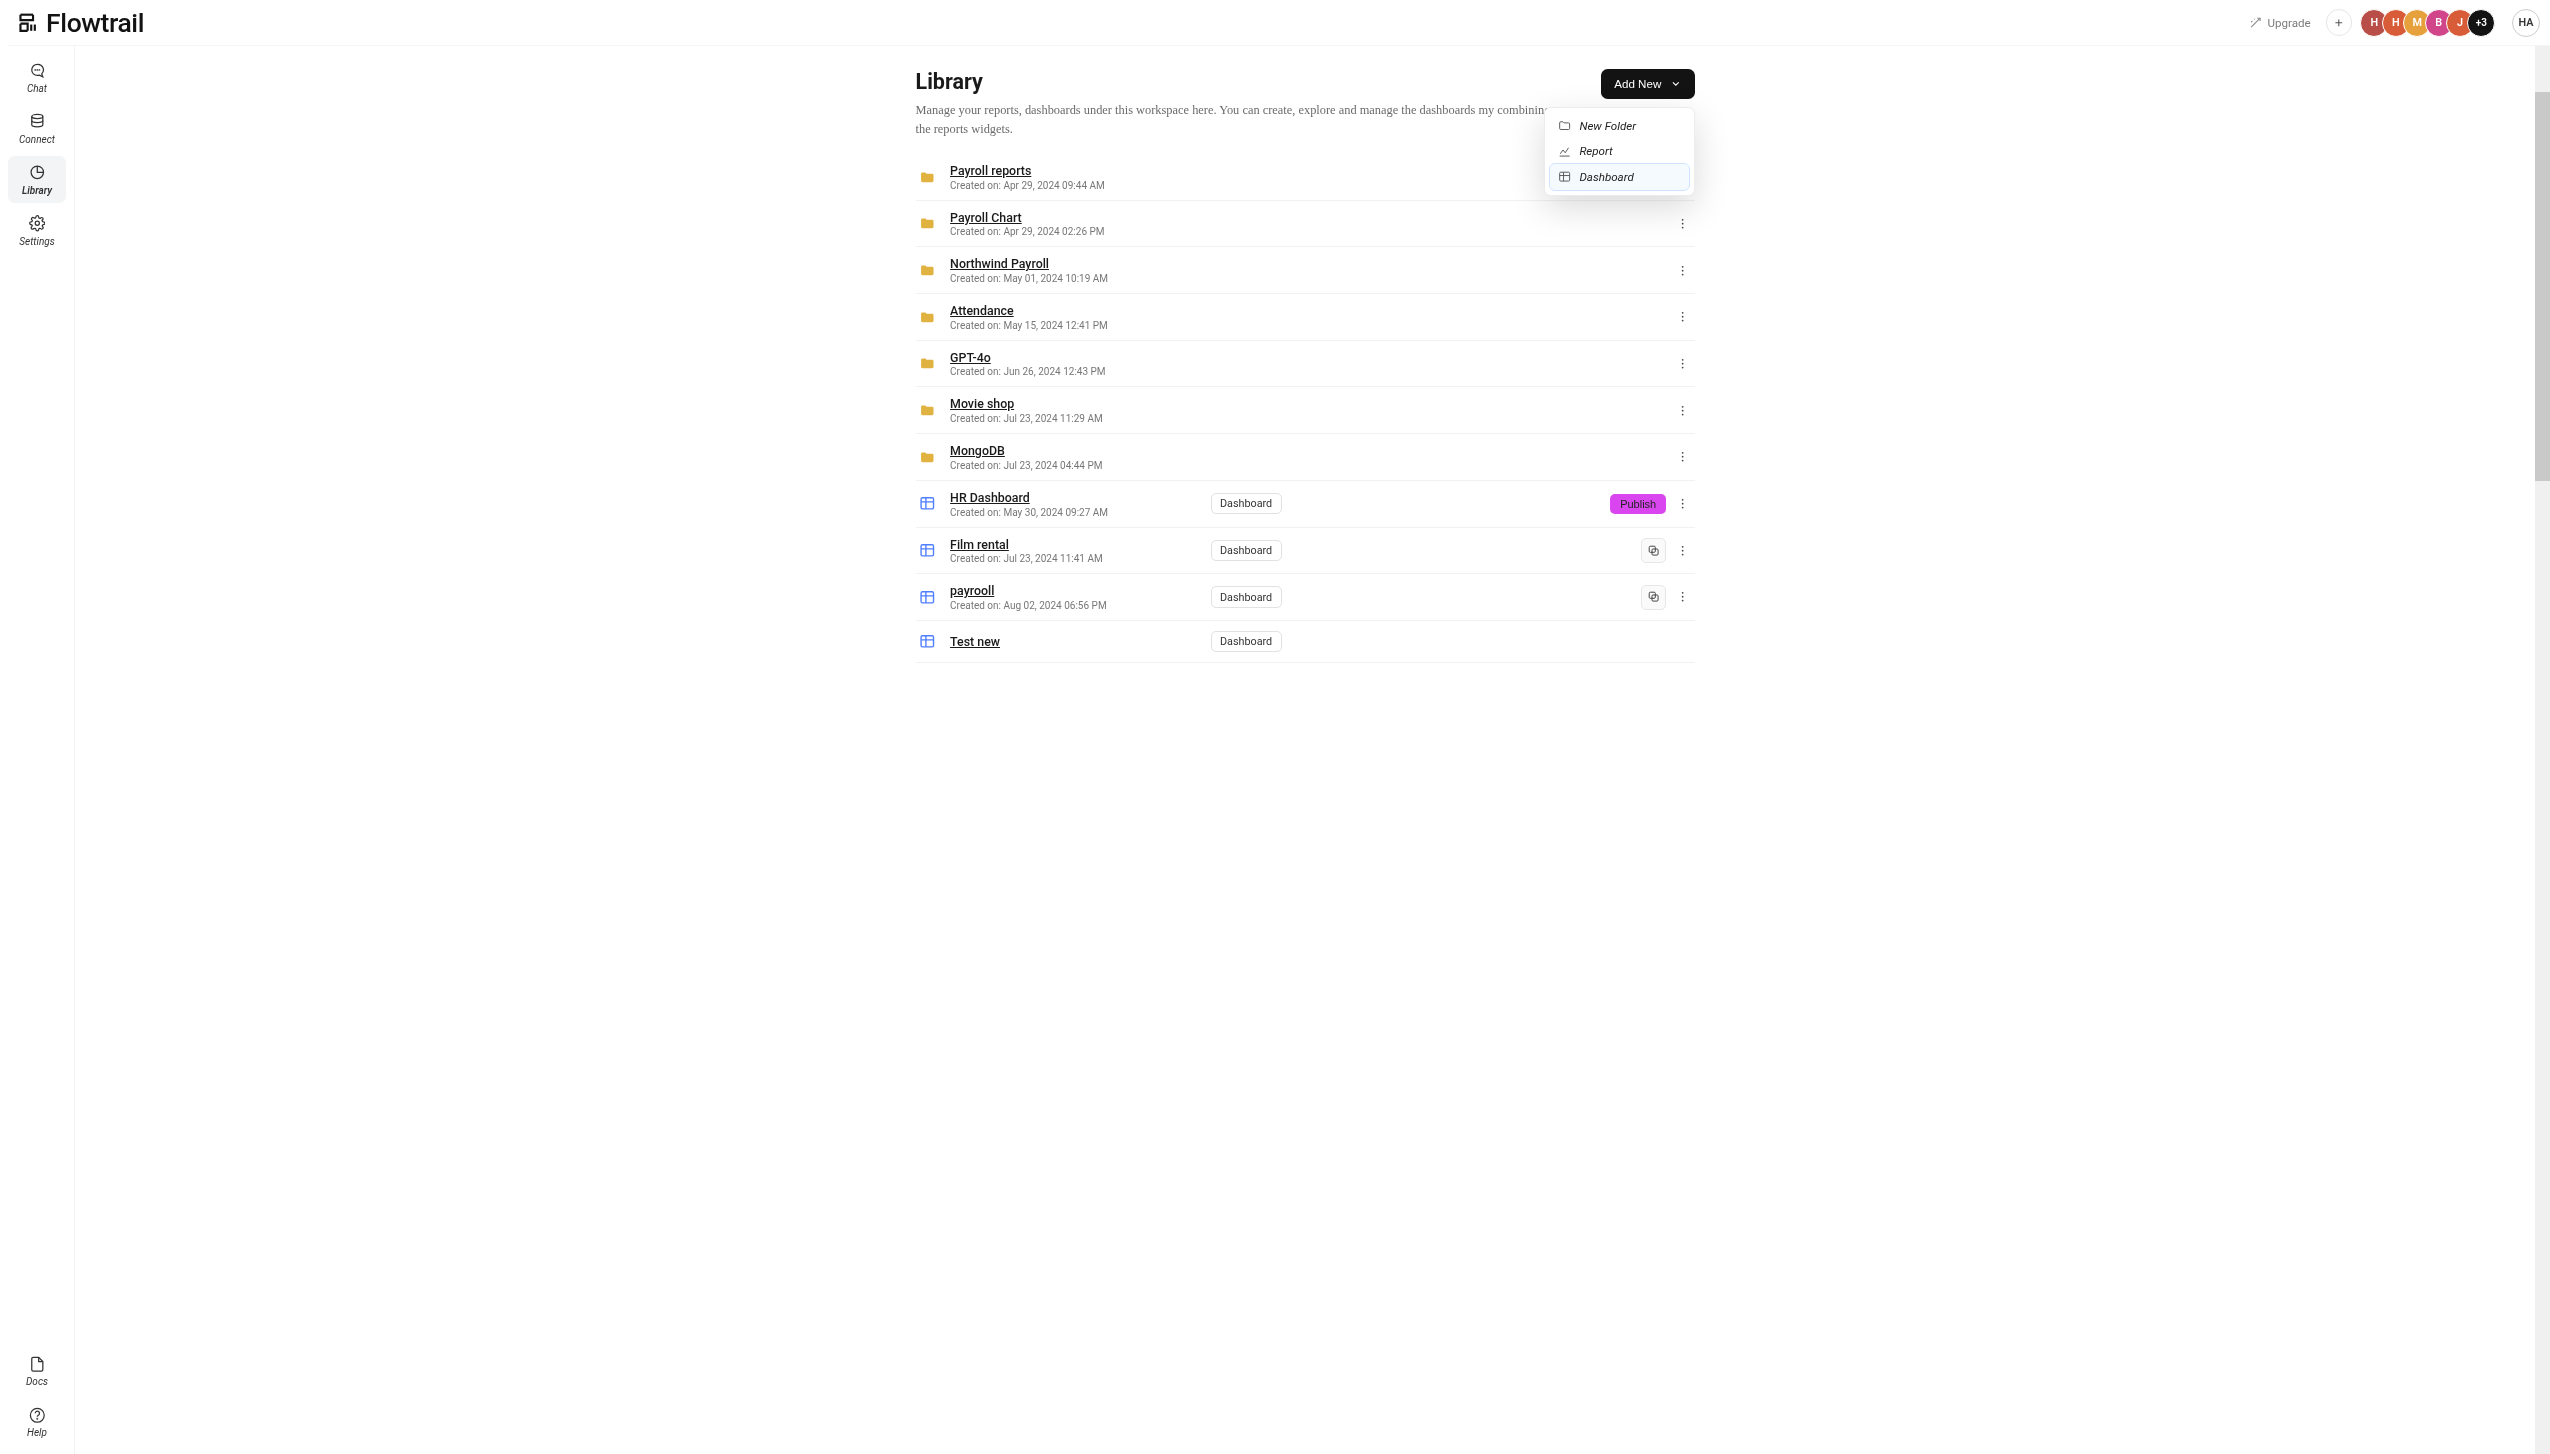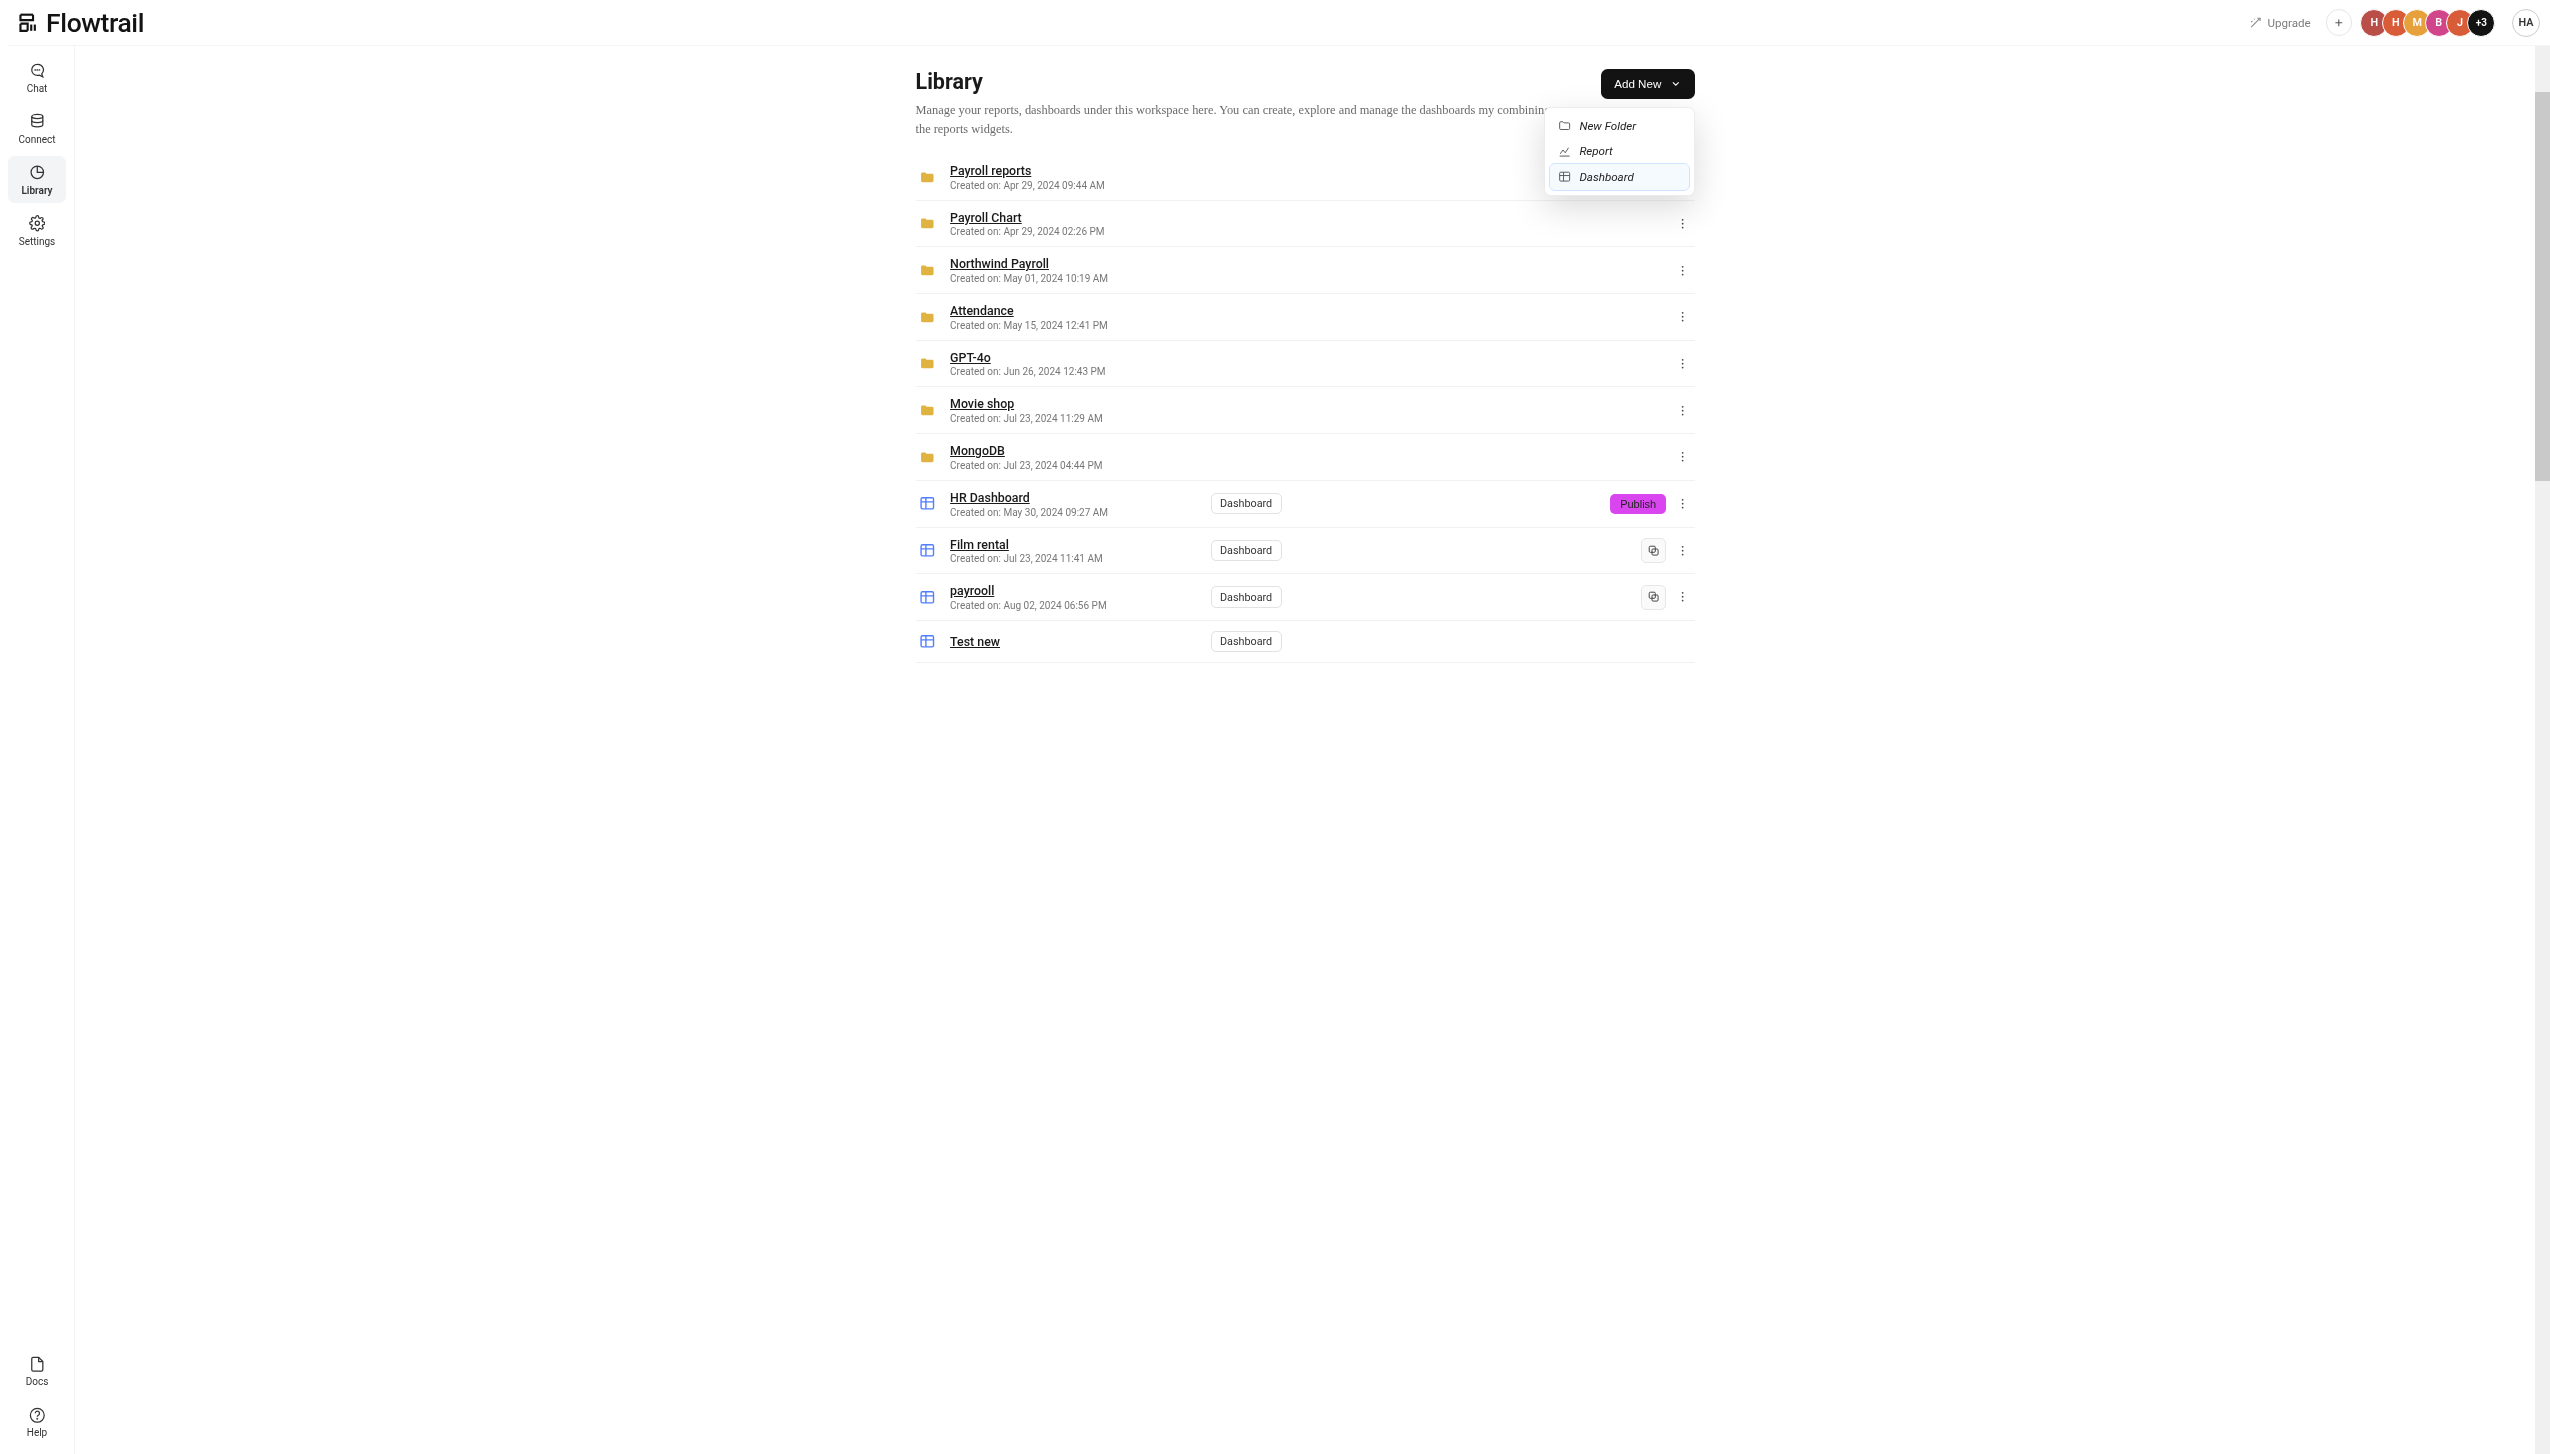--- a/index.html
+++ b/index.html
@@ -101,20 +101,21 @@
       display: flex;
       flex-direction: column;
       align-items: center;
       gap: 4.1px;
       padding: 8.3px 0 7.5px;
       font-size: 10px;
       color: #333;
       cursor: pointer;
       border-radius: 6.6px;
       margin: 0 8.3px;
+      font-style: italic;
     }
     .nav-item.active {
       background: #f3f4f5;
       font-weight: 600;
     }
     .nav-item svg { stroke: #333; }
     
     .content-wrap {
       flex: 1;
       overflow-y: auto;

